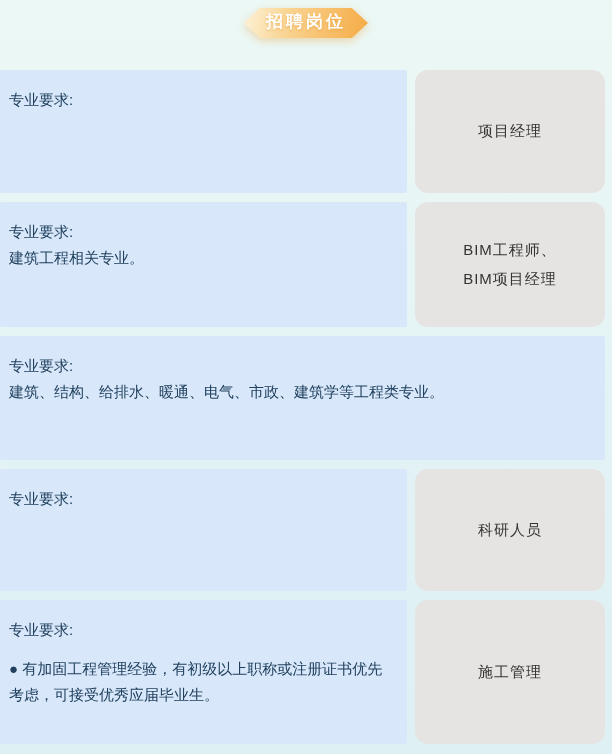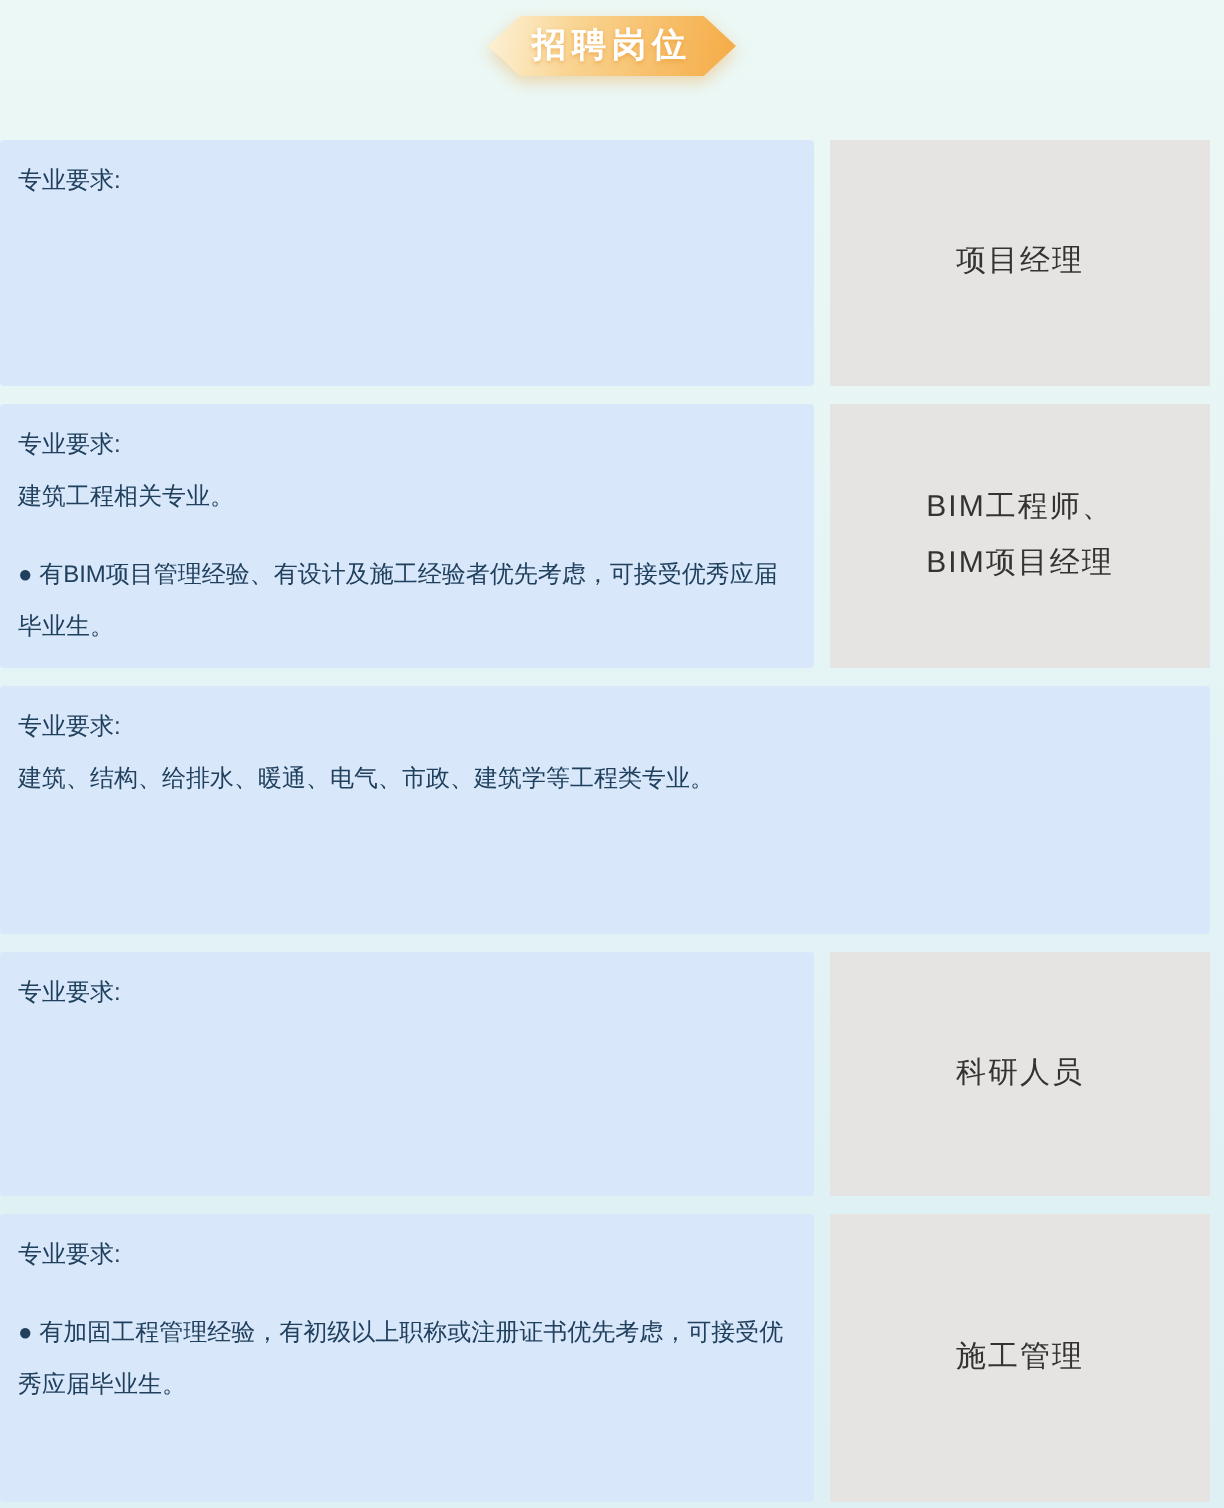--- a/index.html
+++ b/index.html
@@ -10,20 +10,21 @@
     background: linear-gradient(180deg, #ecf8f5 0%, #e2f2f5 60%, #def0f4 100%);
     font-family: "Liberation Sans", "DejaVu Sans", sans-serif;
   }
   .page { padding: 8px 0 10px 0; }
 
   
   .badge-wrap {
     display: flex;
     justify-content: center;
     filter: drop-shadow(0 3px 4px rgba(236, 172, 84, 0.45));
+    font-family: Liberation Mono, monospace;
   }
   .badge {
     min-width: 118px;
     height: 30px;
     line-height: 30px;
     padding: 0 22px;
     text-align: center;
     color: #ffffff;
     font-size: 17px;
     font-weight: bold;
@@ -45,33 +46,33 @@
   .row-1 { min-height: 123px; }
   .row-2 { min-height: 125px; }
   .row-3 { min-height: 124px; }
   .row-4 { min-height: 122px; }
   .row-5 { min-height: 144px; }
 
   .req-card {
     flex: 1;
     background: #d8e8fa;
     border-radius: 2px;
-    padding: 7px 14px 8px 9px;
+    padding: 17px 14px 8px 9px;
     color: #20405e;
-    font-size: 12px;
+    font-size: 15px;
     line-height: 26px;
   }
   .req-card p { margin: 0; }
   .req-bullet { margin-top: 13px !important; }
 
   .pos-card {
     width: 190px;
     flex: 0 0 190px;
     background: #e6e4e2;
-    border-radius: 0;
+    border-radius: 13px;
     display: flex;
     align-items: center;
     justify-content: center;
     text-align: center;
     padding: 6px;
   }
   .pos-name {
     color: #333333;
     font-size: 15px;
     font-weight: 500;
@@ -97,21 +98,20 @@
       </div>
       <div class="pos-card">
         <span class="pos-name">项目经理</span>
       </div>
     </section>
 
     <section class="row row-2">
       <div class="req-card">
         <p>专业要求:</p>
         <p>建筑工程相关专业。</p>
-        <p class="req-bullet">● 有BIM项目管理经验、有设计及施工经验者优先考虑，可接受优秀应届毕业生。</p>
       </div>
       <div class="pos-card">
         <span class="pos-name">BIM工程师、
 BIM项目经理</span>
       </div>
     </section>
 
     <section class="row row-3">
       <div class="req-card">
         <p>专业要求:</p>

